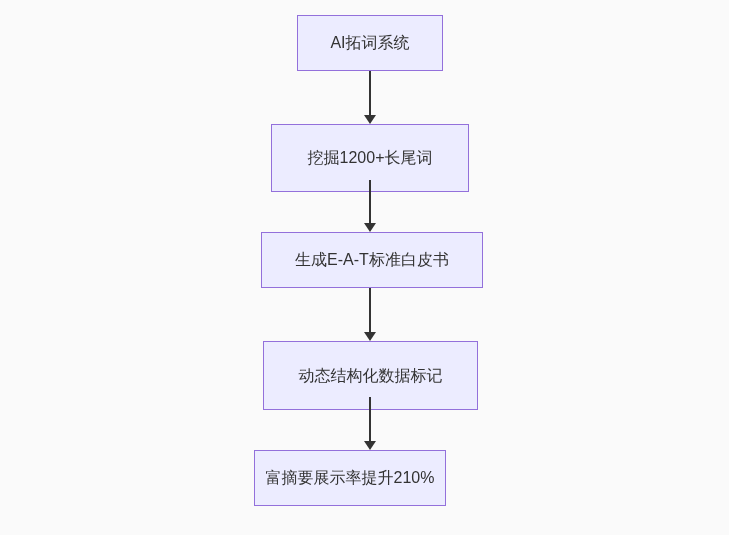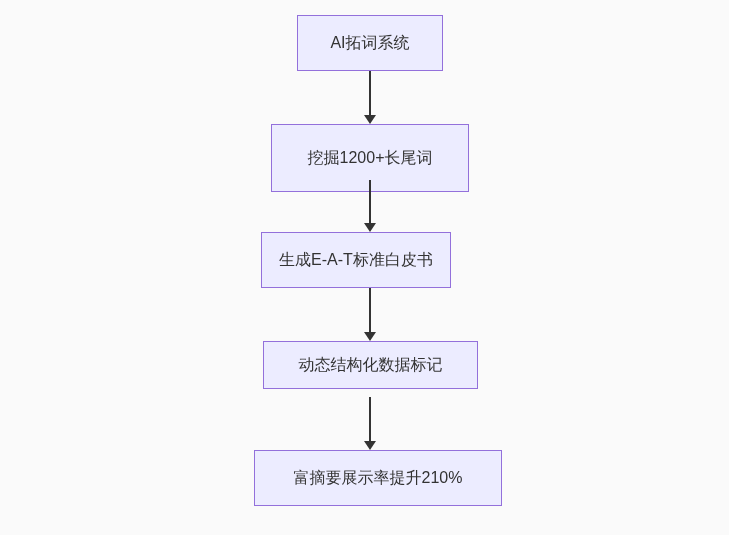--- a/index.html
+++ b/index.html
@@ -49,23 +49,23 @@
   .edge .head {
     width: 0;
     height: 0;
     border-left: 6px solid transparent;
     border-right: 6px solid transparent;
     border-top: 9px solid var(--arrow);
   }
   
   #node-0 { left: 297px; top: 15px;  width: 146px; height: 56px; }
   #node-1 { left: 271px; top: 124px; width: 198px; height: 68px; }
-  #node-2 { left: 261px; top: 232px; width: 190px; height: 56px; }
-  #node-3 { left: 263px; top: 341px; width: 215px; height: 48px; }
-  #node-4 { left: 254px; top: 450px; width: 248px; height: 56px; }
+  #node-2 { left: 261px; top: 232px; width: 222px; height: 56px; }
+  #node-3 { left: 263px; top: 341px; width: 215px; height: 69px; }
+  #node-4 { left: 254px; top: 450px; width: 192px; height: 56px; }
   
   #edge-0 { left: 363px; top: 71px;  height: 53px; }
   #edge-1 { left: 363px; top: 180px; height: 52px; }
   #edge-2 { left: 363px; top: 288px; height: 53px; }
   #edge-3 { left: 363px; top: 397px; height: 53px; }
 </style>
 </head>
 <body>
 
 <div class="canvas">

